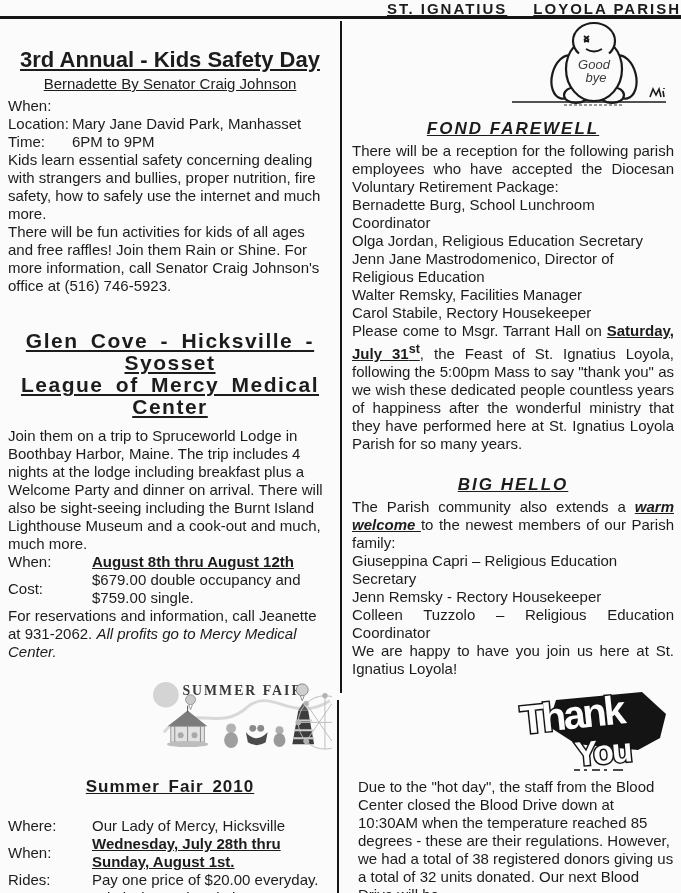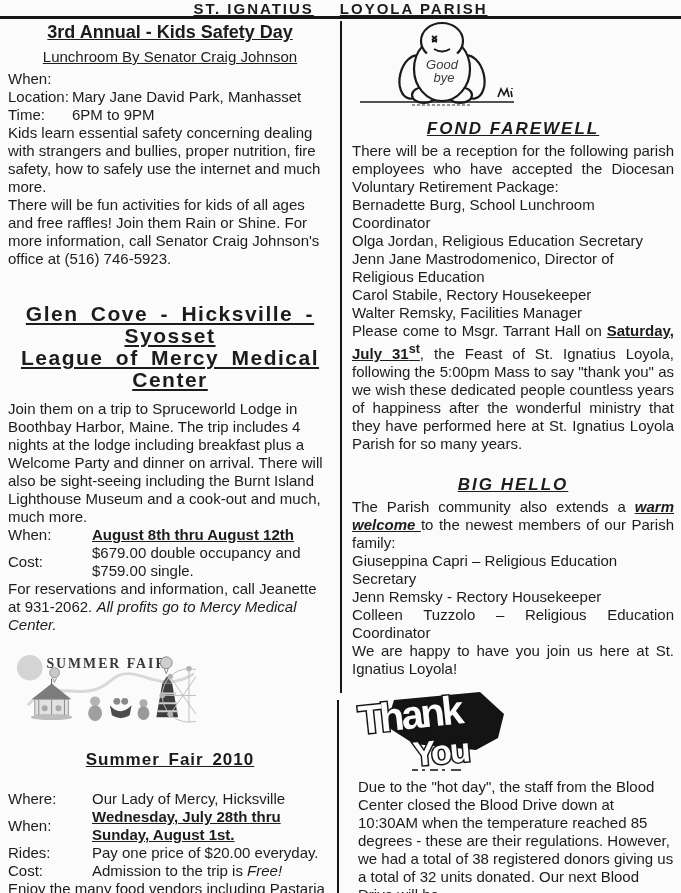--- a/index.html
+++ b/index.html
@@ -10,41 +10,41 @@
     color:#1c1c1c;
     font-size:15px; line-height:18px;
     overflow:hidden;
   }
   .page { position:relative; width:681px; height:893px; }
 
   
   .header {
     position:absolute; top:0; left:0; width:681px; height:16px;
     border-bottom:3px solid #161616;
-    text-align:center;
+    text-align:right;
   }
   .header .t {
     font-weight:bold; font-size:15px; letter-spacing:2px;
     text-decoration:underline;
   }
   .header .gap { display:inline-block; width:26px; }
 
   
   .divider-top { position:absolute; left:340px; top:21px; width:2px; height:672px; background:#161616; }
   .divider-bottom { position:absolute; left:337px; top:700px; width:2px; height:193px; background:#161616; }
 
   .col { position:absolute; top:19px; }
   .col-left  { left:8px;  width:324px; }
   .col-right { left:352px; width:322px; }
   .just { text-align:justify; }
   .i { font-style:italic; }
   .bu { font-weight:bold; text-decoration:underline; }
   .biu { font-weight:bold; font-style:italic; text-decoration:underline; }
 
-  .head1 { font-size:18px; line-height:21px; font-weight:bold; text-align:center; margin-top:3px; }
+  .head1 { font-size:22px; line-height:21px; font-weight:bold; text-align:center; margin-top:30px; }
   .head1 span { text-decoration:underline; }
   .sponsor { text-align:center; margin-top:5px; margin-bottom:4px; }
   .sponsor span { text-decoration:underline; }
 
   .head2 { font-size:21px; line-height:22px; font-weight:bold; text-align:center;
            letter-spacing:1.5px; word-spacing:5px; margin-top:35px; margin-bottom:9px; }
   .head2 span { text-decoration:underline; }
 
   .head3 { font-size:17px; line-height:20px; font-weight:bold; text-align:center;
            letter-spacing:1px; word-spacing:3px; margin-top:16px; margin-bottom:20px; }
@@ -55,39 +55,39 @@
   .sec-head span { text-decoration:underline; }
 
   .row { display:flex; align-items:center; }
   .row .lbl { flex:0 0 64px; }
   .row .lbl-w { flex:0 0 84px; }
   .row .val { flex:1 1 auto; }
 
   .para { margin:0; }
   .blood-para { margin-left:6px; }
 
-  .img-wrap { text-align:left; }
+  .img-wrap { text-align:right; }
   svg text { font-family:"Liberation Sans", sans-serif; }
   .serif-caps { font-family:"Liberation Serif", serif; }
 </style>
 </head>
 <body>
 
 <div class="page">
 
   <div class="header">
     <span class="t">ST. IGNATIUS</span><span class="gap"></span><span class="t">LOYOLA PARISH</span>
   </div>
   <div class="divider-top"></div>
   <div class="divider-bottom"></div>
 
   <div class="col col-left">
 
     <div class="head1"><span>3rd Annual - Kids Safety Day</span></div>
-    <div class="sponsor"><span>Lunchroom By Senator Craig Johnson</span></div>
+    <div class="sponsor"><span>Bernadette By Senator Craig Johnson</span></div>
 
     <div class="row">
       <span class="lbl">When:</span>
     </div>
     <div class="row">
       <span class="lbl">Location:</span>
       <span class="val">Mary Jane David Park, Manhasset</span>
     </div>
     <div class="row">
       <span class="lbl">Time:</span>
@@ -215,22 +215,22 @@
       </svg>
     </div>
 
     <div class="sec-head"><span>FOND FAREWELL</span></div>
     <p class="para just">There will be a reception for the following parish employees who have accepted the Diocesan Voluntary Retirement Package:</p>
 
     <div>
       <div>Bernadette Burg, School Lunchroom Coordinator</div>
       <div>Olga Jordan, Religious Education Secretary</div>
       <div>Jenn Jane Mastrodomenico, Director of Religious Education</div>
+      <div>Walter Remsky, Facilities Manager</div>
       <div>Carol Stabile, Rectory Housekeeper</div>
-      <div>Walter Remsky, Facilities Manager</div>
     </div>
 
     <p class="para just"><span>Please come to Msgr. Tarrant Hall on </span><span class="bu"><span>Saturday, July 31</span><sup>st</sup></span><span>, the Feast of St. Ignatius Loyola, following the 5:00pm Mass to say "thank you" as we wish these dedicated people countless years of happiness after the wonderful ministry that they have performed here at St. Ignatius Loyola Parish for so many years.</span></p>
 
     <div class="sec-head" style="margin-top:22px;"><span>BIG HELLO</span></div>
     <p class="para just"><span>The Parish community also extends a </span><span class="biu">warm welcome </span><span>to the newest members of our Parish family:</span></p>
 
     <div>
       <div>Giuseppina Capri – Religious Education Secretary</div>
       <div>Jenn Remsky -  Rectory Housekeeper</div>

